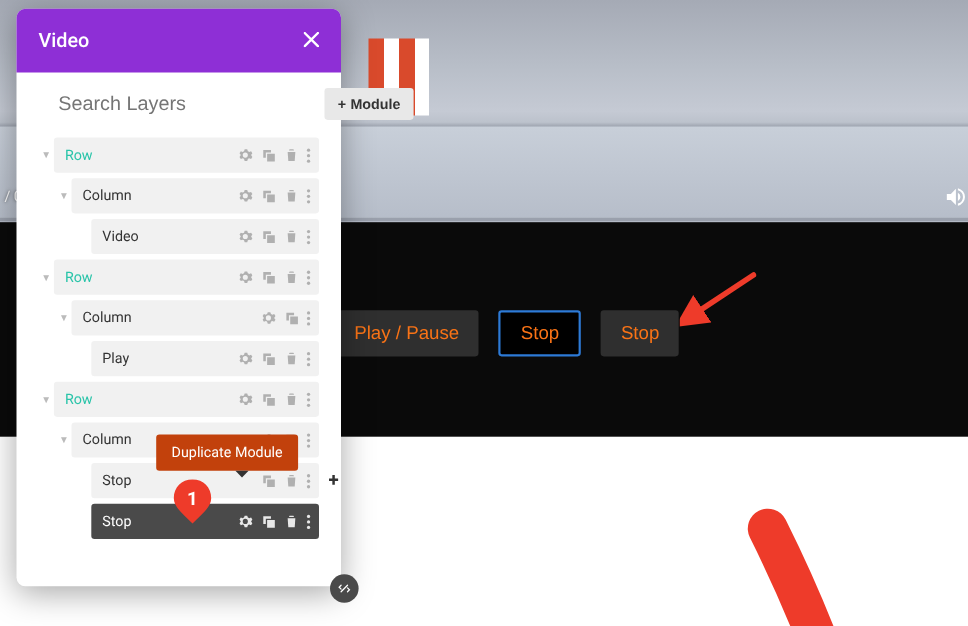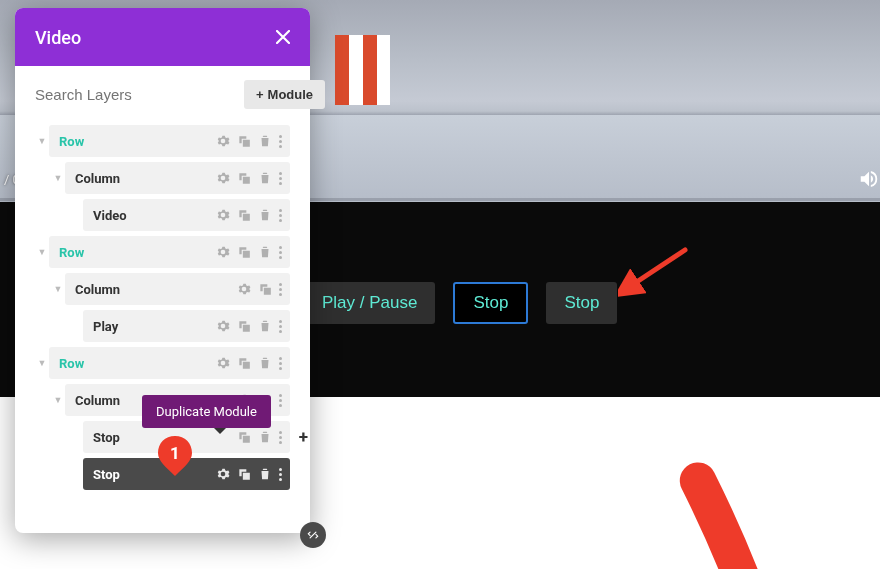--- a/index.html
+++ b/index.html
@@ -81,21 +81,21 @@
     .preview-buttons {
       position: absolute;
       top: 282px;
       left: 304px;
       display: flex;
       gap: 18px;
       z-index: 2;
     }
     .preview-btn {
       background: #2f2f2f;
-      color: #5eead4;
+      color: #f97316;
       font-size: 17px;
       padding: 9px 18px;
       border: none;
       border-radius: 3px;
     }
     .preview-btn.outlined {
       background: #000;
       border: 2px solid #2d7ad6;
     }
 
@@ -141,22 +141,23 @@
     .panel-search {
       display: flex;
       align-items: center;
       padding: 14px 20px;
       gap: 10px;
     }
     .search-input {
       flex: 1;
       border: none;
       outline: none;
-      font-size: 15px;
+      font-size: 18px;
       color: #888;
+      margin-left: 18px;
     }
     .filter-btn {
       background: #e8e8e8;
       border: none;
       padding: 7px 12px;
       border-radius: 3px;
       display: flex;
       align-items: center;
       gap: 4px;
       font-size: 13px;
@@ -186,21 +187,21 @@
       height: 32px;
       border-radius: 3px;
       display: flex;
       align-items: center;
       padding: 0 8px 0 10px;
       background: #f1f1f1;
       justify-content: space-between;
     }
     .layer-label {
       font-size: 13px;
-      font-weight: 700;
+      font-weight: 400;
       color: #333;
     }
     .layer-label.green { color: #29c4a9; }
     .layer-label.white { color: #fff; }
     .layer-icons {
       display: flex;
       gap: 7px;
       align-items: center;
     }
     .layer-icons svg { width: 14px; height: 14px; fill: #b0b0b0; }
@@ -219,21 +220,21 @@
       color: #333;
       font-size: 17px;
       font-weight: 700;
     }
 
     
     .tooltip {
       position: absolute;
       top: 395px;
       left: 142px;
-      background: #701a75;
+      background: #c2410c;
       color: #fff;
       font-size: 13px;
       padding: 9px 14px;
       border-radius: 3px;
       white-space: nowrap;
       z-index: 20;
     }
     .tooltip::after {
       content: "";
       position: absolute;

